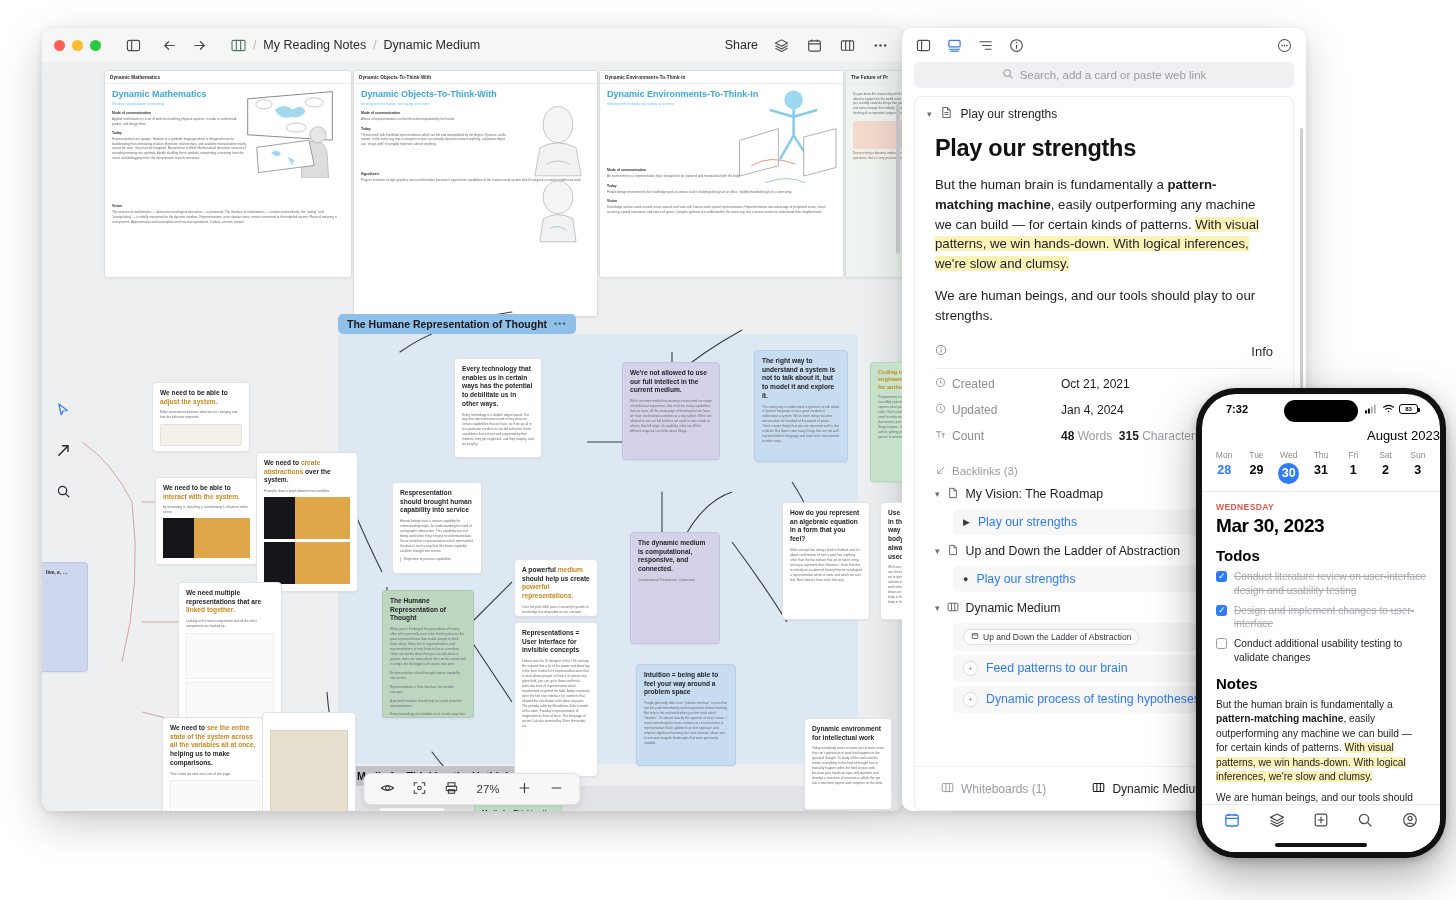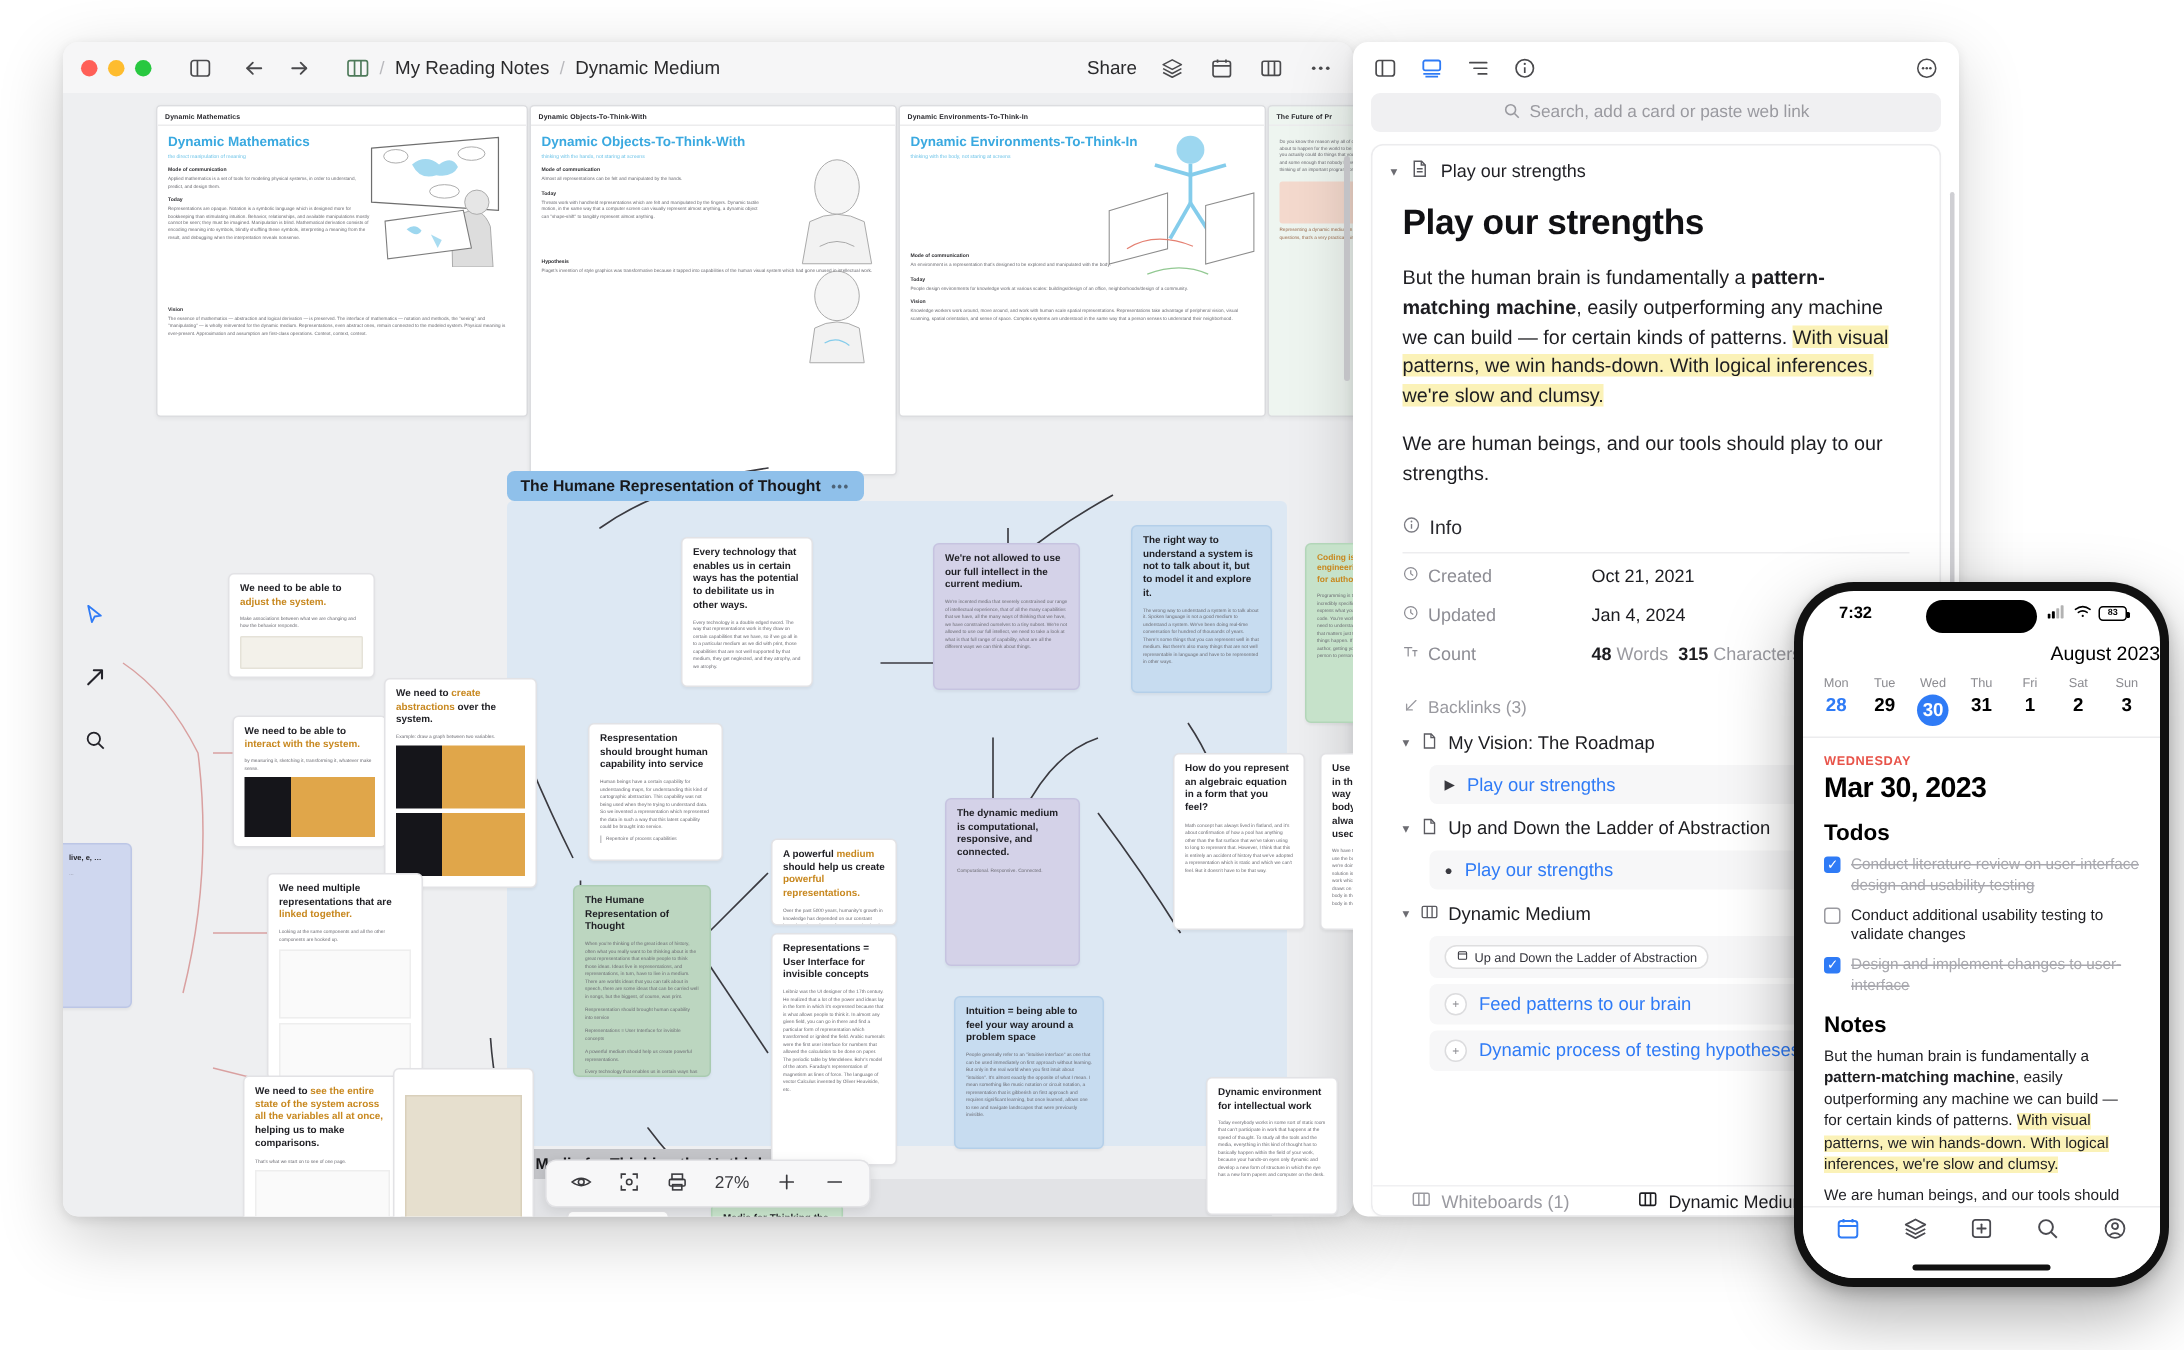--- a/index.html
+++ b/index.html
@@ -145,21 +145,21 @@
     box-shadow: 0 1px 2px rgba(0,0,0,.03);
   }
   .doc-hd { display: flex; align-items: center; gap: 8px; padding: 9px 12px; font-size: 12px; color: #1f1f24; }
   .doc-hd svg { width: 13px; height: 13px; color: #5a5a60; }
   .chev { color: #6c6c72; font-size: 9px; }
   .doc-body { padding: 4px 20px 0; overflow: hidden; flex: 1; }
   .doc-h1 { font-size: 23.5px; font-weight: bold; color: #111114; letter-spacing: -.3px; margin-bottom: 13px; }
   .doc-p { font-size: 13.2px; line-height: 1.5; color: #1d1d21; margin-bottom: 12px; }
   .doc-p b { font-weight: bold; }
   .hl { background: #fbf2b8; }
-  .sec-h { display: flex; align-items: center; gap: 6px; font-size: 13px; color: #2a2a2f; margin: 18px 0 0; }
+  .sec-h { display: flex; align-items: center; gap: 6px; font-size: 13px; color: #2a2a2f; margin: 18px 0 0; justify-content: space-between; }
   .sec-h svg { width: 12px; height: 12px; color: #7c7c83; }
   .hr { height: 1px; background: #ededef; margin: 9px 0 2px; }
   .info-row { display: flex; align-items: center; height: 26px; font-size: 12px; }
   .info-k { width: 126px; display: flex; align-items: center; gap: 6px; color: #8d8d94; }
   .info-k svg { width: 11px; height: 11px; }
   .info-v { color: #1d1d21; }
   .info-v .mut { color: #9a9aa0; }
   .bl-h { display: flex; align-items: center; gap: 6px; font-size: 11.5px; color: #9a9aa0; margin: 16px 0 4px; }
   .bl-h svg { width: 11px; height: 11px; }
   .bl-grp { margin-top: 6px; }
@@ -176,21 +176,21 @@
     border: 1px solid #dededf; border-radius: 10px;
     padding: 2px 7px; font-size: 8.5px; color: #33333a; background: #fff;
   }
   .bl-chip svg { width: 8px; height: 8px; }
   .circ {
     width: 15px; height: 15px; border-radius: 50%; border: 1px solid #dcdcde;
     display: inline-flex; align-items: center; justify-content: center;
     font-size: 8px; color: #8a8a90; background: #fff; flex: none;
   }
   .panel-foot {
-    height: 20px; display: flex; align-items: center; gap: 46px;
+    height: 44px; display: flex; align-items: center; gap: 46px;
     padding: 0 26px; font-size: 12px; border-top: 1px solid #f0f0f2; background: #fff;
   }
   .panel-foot svg { width: 13px; height: 13px; }
   .pf { display: flex; align-items: center; gap: 7px; color: #9a9aa0; }
   .pf.sel { color: #1d1d21; }
   .pf.sel svg { color: #1d1d21; }
   .pscroll { position: absolute; right: 3px; top: 100px; width: 3px; height: 410px; background: #cfcfd3; border-radius: 2px; }
 
   
   .phone {
@@ -921,27 +921,27 @@
 
       <div class="ph-body">
         <div class="ph-wd">WEDNESDAY</div>
         <div class="ph-date">Mar 30, 2023</div>
 
         <div class="ph-sec">Todos</div>
         <div class="todo done">
           <span class="cb on"></span>
           <span class="tx">Conduct literature review on user-interface design and usability testing</span>
         </div>
+        <div class="todo done">
+          <span class="cb on"></span>
+          <span class="tx">Design and implement changes to user-interface</span>
+        </div>
         <div class="todo">
           <span class="cb"></span>
           <span class="tx">Conduct additional usability testing to validate changes</span>
-        </div>
-        <div class="todo done">
-          <span class="cb on"></span>
-          <span class="tx">Design and implement changes to user-interface</span>
         </div>
 
         <div class="ph-sec" style="margin-top:10px">Notes</div>
         <div class="ph-note">
           <span>But the human brain is fundamentally a </span><b>pattern-matching machine</b><span>, easily outperforming any machine we can build — for certain kinds of patterns. </span><span class="hl">With visual patterns, we win hands-down. With logical inferences, we're slow and clumsy.</span>
         </div>
         <div class="ph-note" style="margin-top:6px">We are human beings, and our tools should</div>
       </div>
 
       <div class="ph-tabs">

